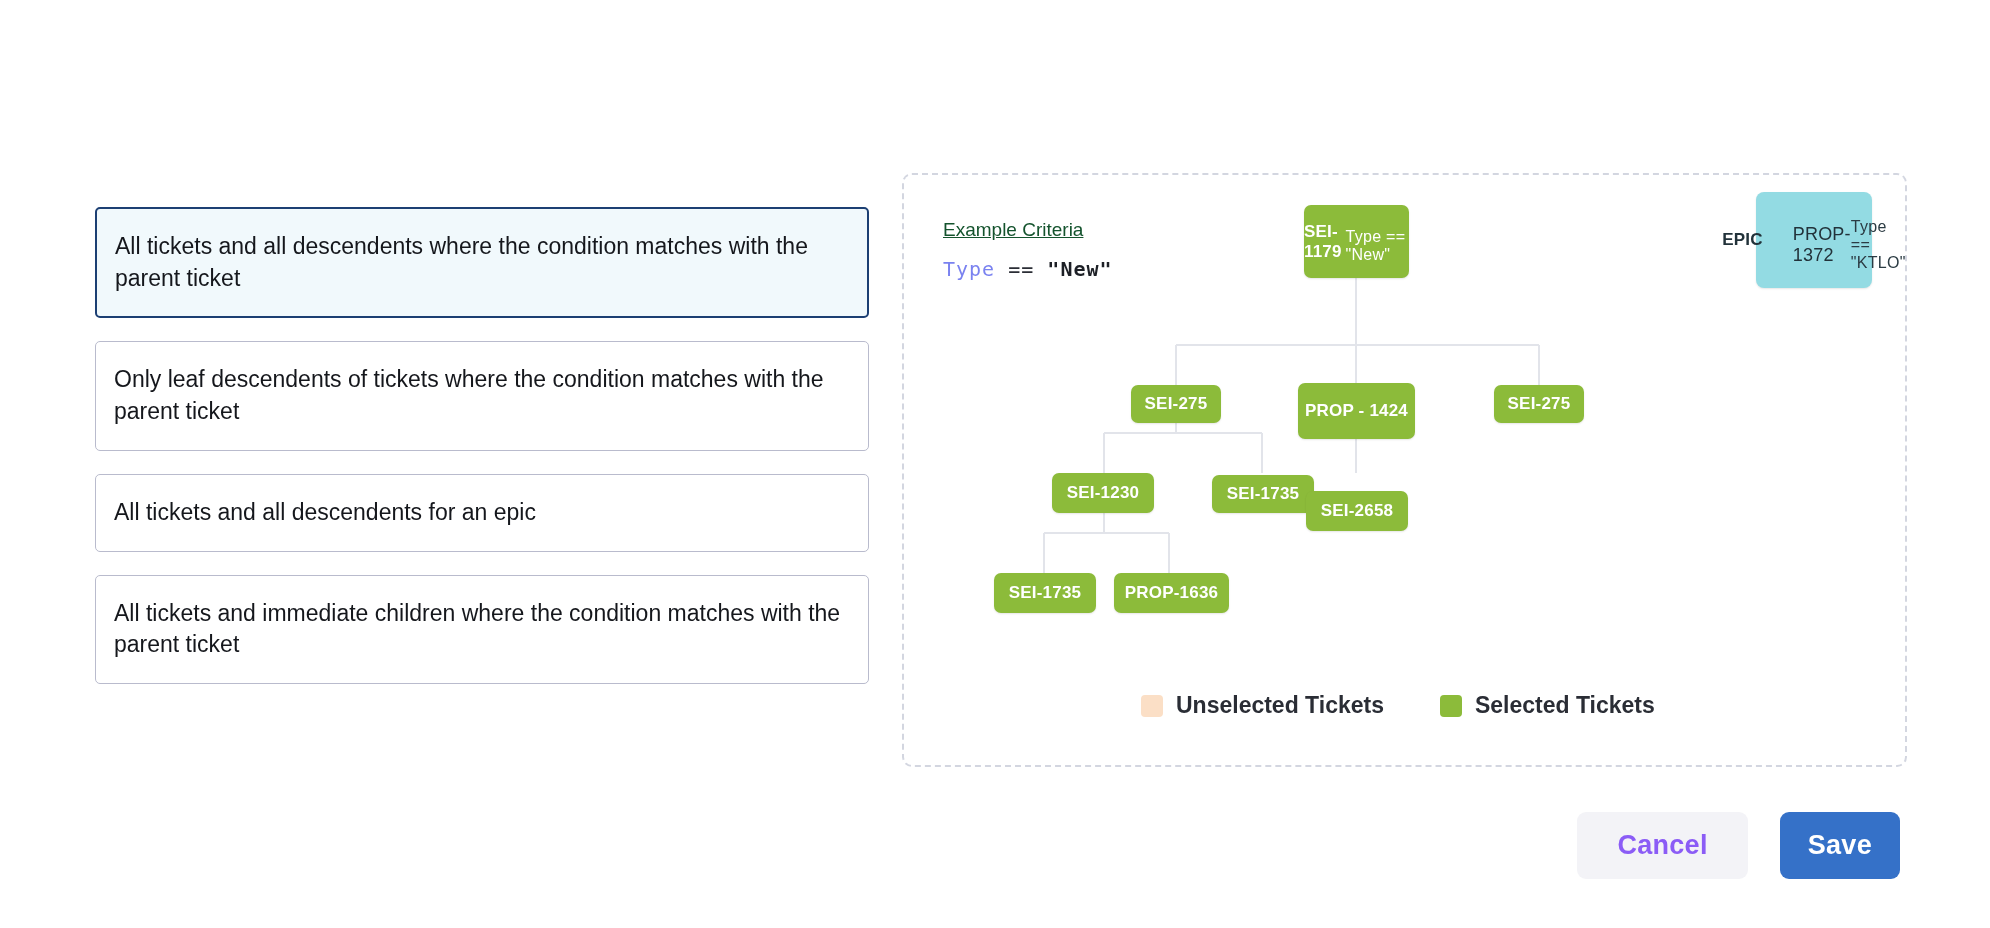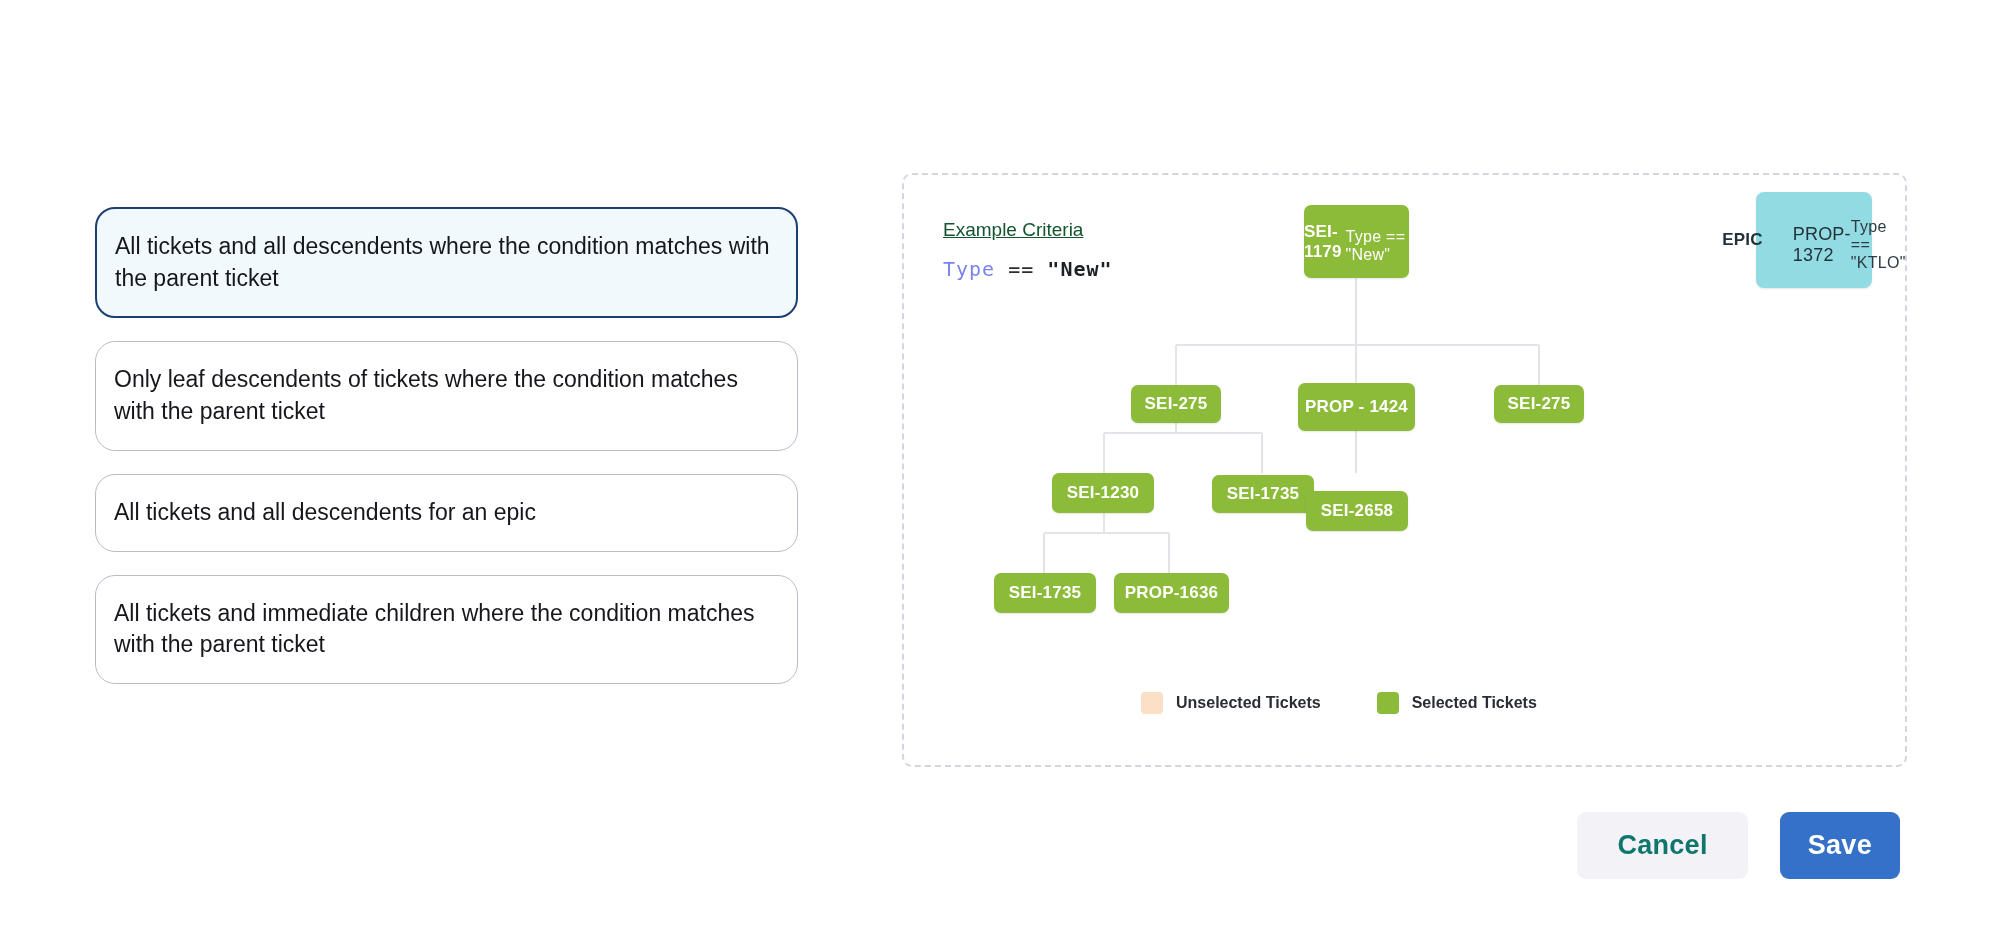--- a/index.html
+++ b/index.html
@@ -20,23 +20,23 @@
     letter-spacing: -0.5px;
   }
 
   
   .options {
     position: absolute;
     left: 95px; top: 207px;
     width: 777px;
   }
   .option-card {
-    width: 703px;
+    width: 774px;
     border: 1.5px solid #b9bbcd;
-    border-radius: 20px;
+    border-radius: 5px;
     background: #ffffff;
     padding: 22px 18px 22px 18px;
     margin-bottom: 23px;
     font-size: 23px;
     line-height: 1.38;
     color: #15171c;
     cursor: pointer;
   }
   .option-card.selected {
     background: #f1f9fc;
@@ -111,42 +111,42 @@
   
   .legend {
     position: absolute;
     left: 237px; top: 517px;
     display: flex;
     align-items: center;
     gap: 56px;
   }
   .legend-item { display: flex; align-items: center; gap: 13px; }
   .legend-swatch { width: 22px; height: 22px; border-radius: 4px; display: block; }
-  .legend-text { font-size: 16px; color: #2a2d35; font-weight: bold; }
+  .legend-text { font-size: 23px; color: #2a2d35; font-weight: bold; }
 
   
   .footer {
     position: absolute;
     right: 90px; top: 812px;
     display: flex;
     align-items: center;
     gap: 32px;
   }
   .btn {
     border: none;
     border-radius: 9px;
     font-size: 27px;
     font-weight: bold;
     font-family: "Liberation Sans", sans-serif;
     cursor: pointer;
     letter-spacing: 0.3px;
   }
   .btn-cancel {
     background: #f3f3f7;
-    color: #0f766e;
+    color: #8b5cf6;
     padding: 18px 40px;
   }
   .btn-save {
     background: #3571c8;
     color: #ffffff;
     padding: 18px 28px;
   }
 </style>
 </head>
 <body>
@@ -213,21 +213,21 @@
 
       <div class="node epic" style="left:852px; top:17px; width:116px; height:96px;">
         <span>EPIC</span>
         <span class="node-mid">PROP-1372</span>
         <span class="node-sub">Type == "KTLO"</span>
       </div>
 
       <div class="node" style="left:227px; top:210px; width:90px; height:38px;">
         <span>SEI-275</span>
       </div>
-      <div class="node" style="left:394px; top:208px; width:117px; height:48px;">
+      <div class="node" style="left:394px; top:208px; width:117px; height:56px;">
         <span>PROP - 1424</span>
       </div>
       <div class="node" style="left:590px; top:210px; width:90px; height:38px;">
         <span>SEI-275</span>
       </div>
 
       <div class="node" style="left:148px; top:298px; width:102px; height:40px;">
         <span>SEI-1230</span>
       </div>
       <div class="node" style="left:308px; top:300px; width:102px; height:38px;">

